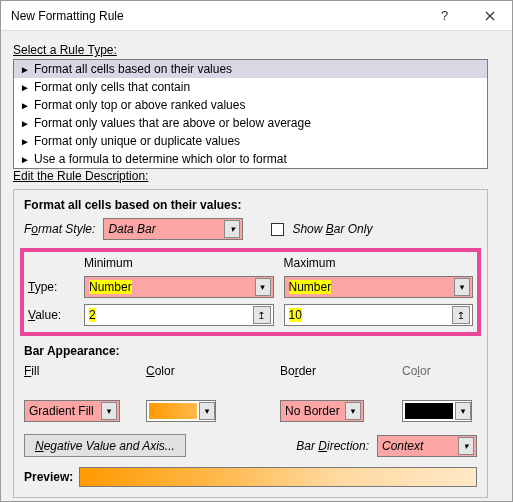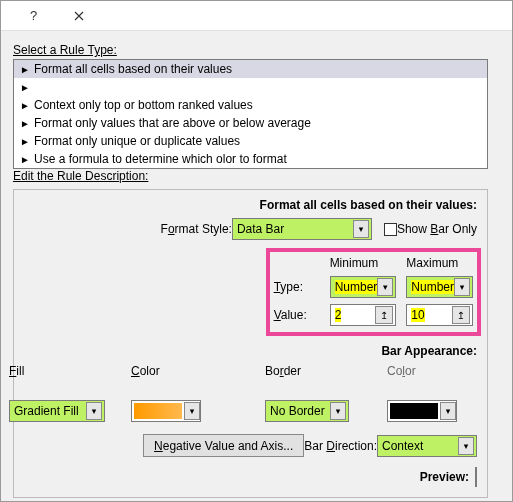--- a/index.html
+++ b/index.html
@@ -61,30 +61,29 @@
   }
   .desc-group {
     border: 1px solid #bbb;
     margin-top: 4px;
     padding: 8px 10px 10px 10px;
     flex: 1;
     display: flex;
     flex-direction: column;
     gap: 6px;
     background: #f0f0f0;
-    align-items: flex-end;
   }
   .bold { font-weight: 600; }
-  .row { display: flex; align-items: center; gap: 0; }
+  .row { display: flex; align-items: center; gap: 8px; font-style: italic; }
   .combo {
     display: inline-flex;
     align-items: center;
     justify-content: space-between;
     border: 1px solid #7a7a7a;
-    background: #bef264;
+    background: #fca5a5;
     height: 22px;
     padding: 0 2px 0 4px;
     font-size: 12px;
   }
   .combo .chev {
     width: 16px; height: 18px;
     border: 1px solid #888;
     background: #e6e6e6;
     display: flex; align-items: center; justify-content: center;
     font-size: 9px;
@@ -178,43 +177,45 @@
   }
   .footer .btn { width: 82px; justify-content: center; }
   .footer .btn.primary { border: 1px solid #0078d7; box-shadow: 0 0 0 1px #0078d7 inset; }
   .grey { color: #6a6a6a; }
 </style>
 </head>
 <body>
 
 <div class="window">
   <div class="titlebar">
+    <div class="title">New Formatting Rule</div>
     <div class="tbtn">?</div>
     <div class="tbtn">
       <svg width="10" height="10" viewBox="0 0 10 10">
           <path d="M1 1 L9 9 M9 1 L1 9" stroke="#333" stroke-width="1.2"></path>
         </svg>
     </div>
   </div>
 
   <div class="content">
     <div class="section-label">
       <span>Select a Rule Type:</span>
     </div>
     <div class="rule-list">
       <div class="rule-item selected">
           <span class="arrow">►</span>
           <span>Format all cells based on their values</span>
         </div>
       <div class="rule-item">
           <span class="arrow">►</span>
-        </div>
-      <div class="rule-item">
-          <span class="arrow">►</span>
-          <span>Context only top or bottom ranked values</span>
+          <span>Format only cells that contain</span>
+        </div>
+      <div class="rule-item">
+          <span class="arrow">►</span>
+          <span>Format only top or above ranked values</span>
         </div>
       <div class="rule-item">
           <span class="arrow">►</span>
           <span>Format only values that are above or below average</span>
         </div>
       <div class="rule-item">
           <span class="arrow">►</span>
           <span>Format only unique or duplicate values</span>
         </div>
       <div class="rule-item">

